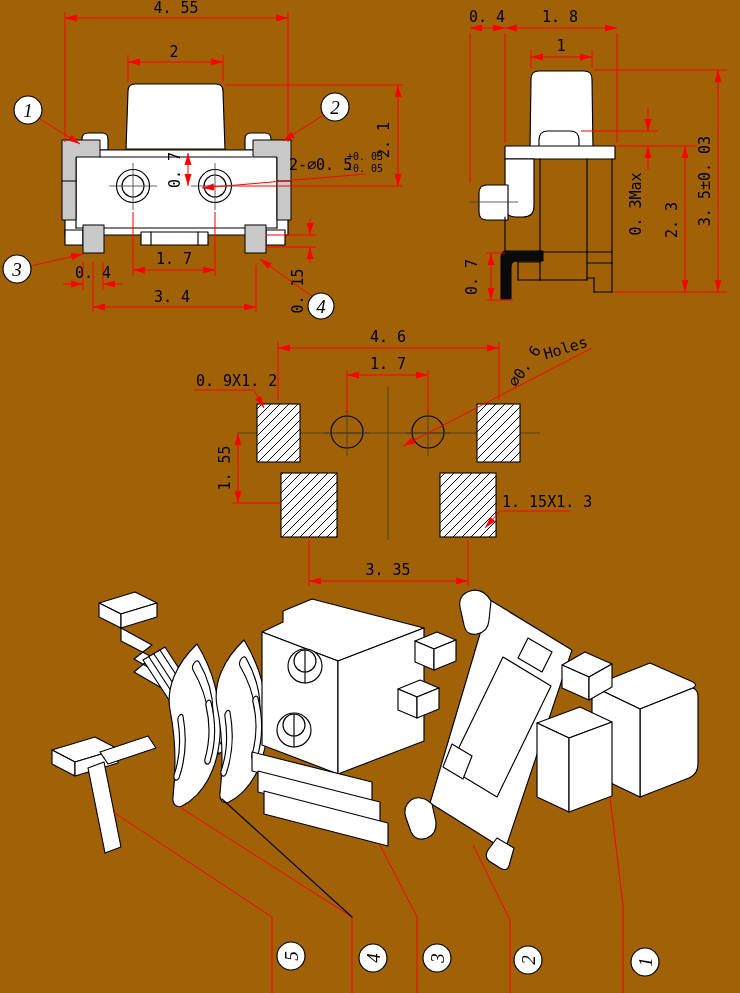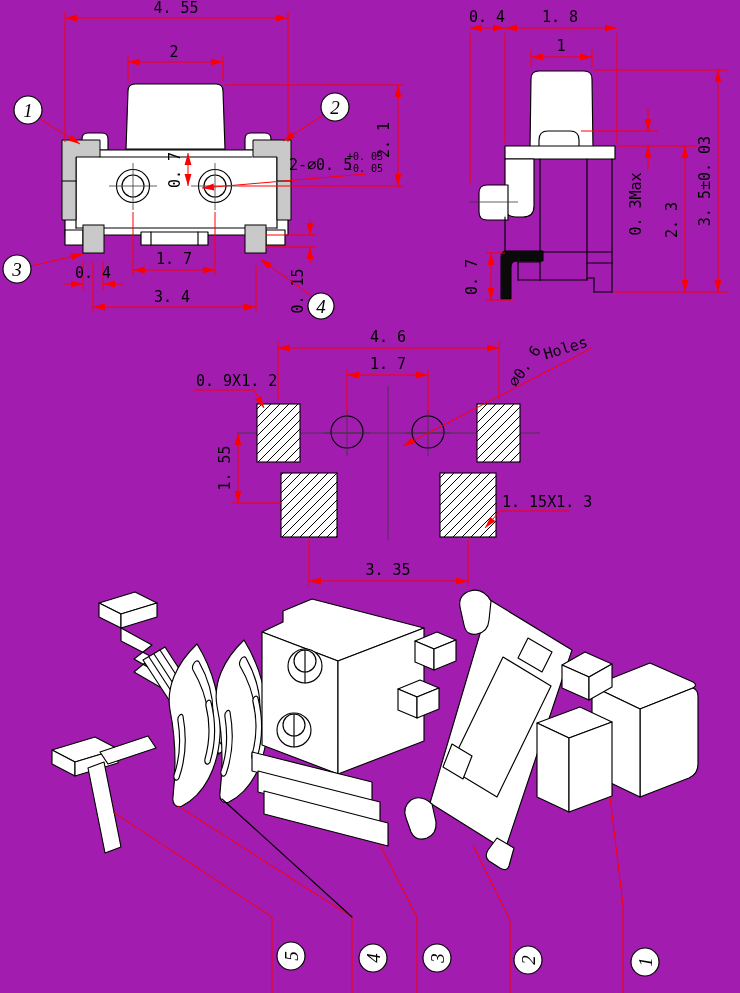--- a/index.html
+++ b/index.html
@@ -1,16 +1,16 @@
 <!DOCTYPE html>
 <html><head>
 <meta charset="utf-8">
 <style>
   html,body{margin:0;padding:0;background:#fff;}
-  .page{position:relative;width:740px;height:993px;background:#a21caf;overflow:hidden;
+  .page{position:relative;width:740px;height:993px;background:#a16207;overflow:hidden;
         font-family:"DejaVu Sans Mono",monospace;}
   svg{display:block;}
   .k  {stroke:#000;fill:none;stroke-width:1.15;stroke-linejoin:round;stroke-linecap:round;}
   .kf {stroke:#000;fill:#fff;stroke-width:1.15;stroke-linejoin:round;}
   .kb {stroke:#000;fill:#0a0a0a;stroke-width:1;stroke-linejoin:round;}
   .gf {stroke:#000;fill:#c9c9c9;stroke-width:1;}
   .hf {stroke:#000;fill:url(#hatch);stroke-width:1.1;}
   .cl {stroke:#3a3a3a;fill:none;stroke-width:0.8;}
   .r  {stroke:#fe0000;fill:none;stroke-width:1;}
   .t  {font:15px "DejaVu Sans Mono",monospace;fill:#000;}

